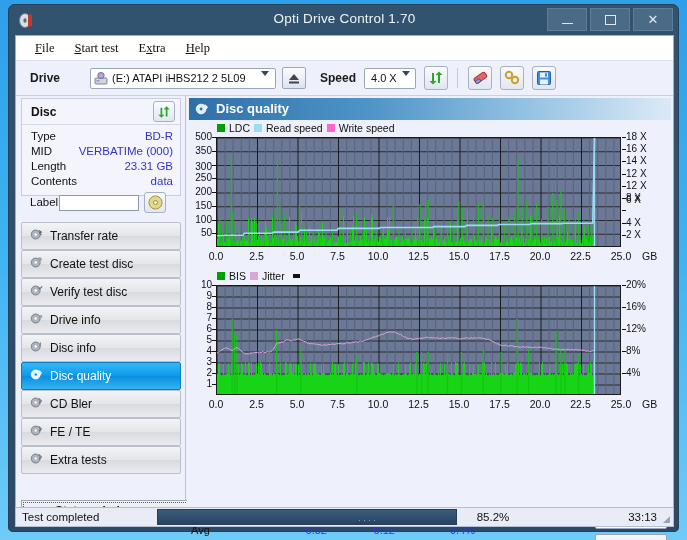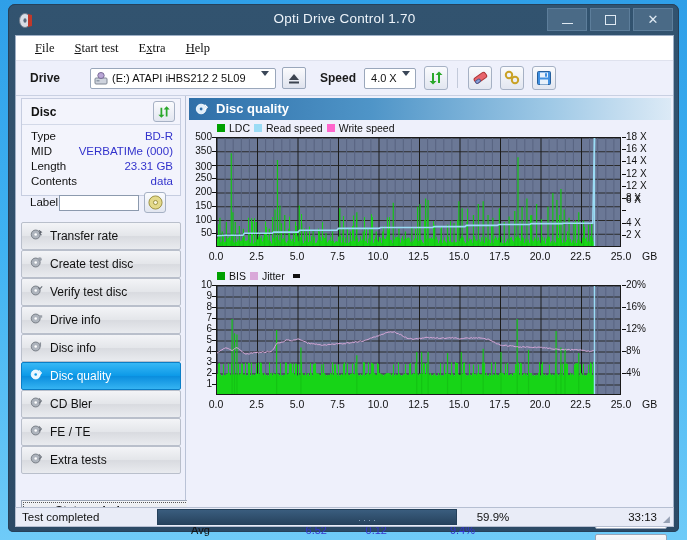--- a/index.html
+++ b/index.html
@@ -1568,21 +1568,21 @@
       </div>
 
       <div id="stats">
         <div class="st" style="left:110px;top:2px;">LDC</div>
         <div class="st" style="left:172px;top:2px;">BIS</div>
         <div id="jitter-check" style="left:237px;top:3px;">✓</div>
         <div class="st" style="left:254px;top:2px;">Jitter</div>
 
         <div class="st" style="left:4px;top:18px;">Avg</div>
         <div class="stv" style="left:90px;top:18px;width:50px;">6.52</div>
-        <div class="stv" style="left:150px;top:18px;width:50px;text-align:right;">0.12</div>
+        <div class="stv" style="left:158px;top:18px;width:50px;text-align:right;">0.12</div>
         <div class="stv" style="left:235px;top:18px;width:53px;">9.4%</div>
 
         <div class="st" style="left:300px;top:3px;">Speed</div>
         <div class="stv" style="left:350px;top:3px;width:60px;text-align:left;">4.18 X</div>
 
         <div id="speed-combo2">
           <span>4.0 X</span>
           <span class="arrow"><span class="caret"></span></span>
         </div>
         <div class="actbtn" style="top:28px;">Start full</div>
@@ -1590,19 +1590,19 @@
       </div>
     </div>
   </div>
 
   <div id="statusbar">
     <div id="sb-text">Test completed</div>
     <div id="sb-progress">
       <div id="sb-fill" style="height: 100%; background: linear-gradient(rgb(58, 93, 126), rgb(39, 67, 94)); width: 100%;"></div>
       <div class="dots">····</div>
     </div>
-    <div id="sb-pct">59.9%</div>
+    <div id="sb-pct">85.2%</div>
     <div id="sb-time">33:13</div>
     <div id="sb-grip">◢</div>
   </div>
 
  </div>
 </div>
 
 </body></html>

